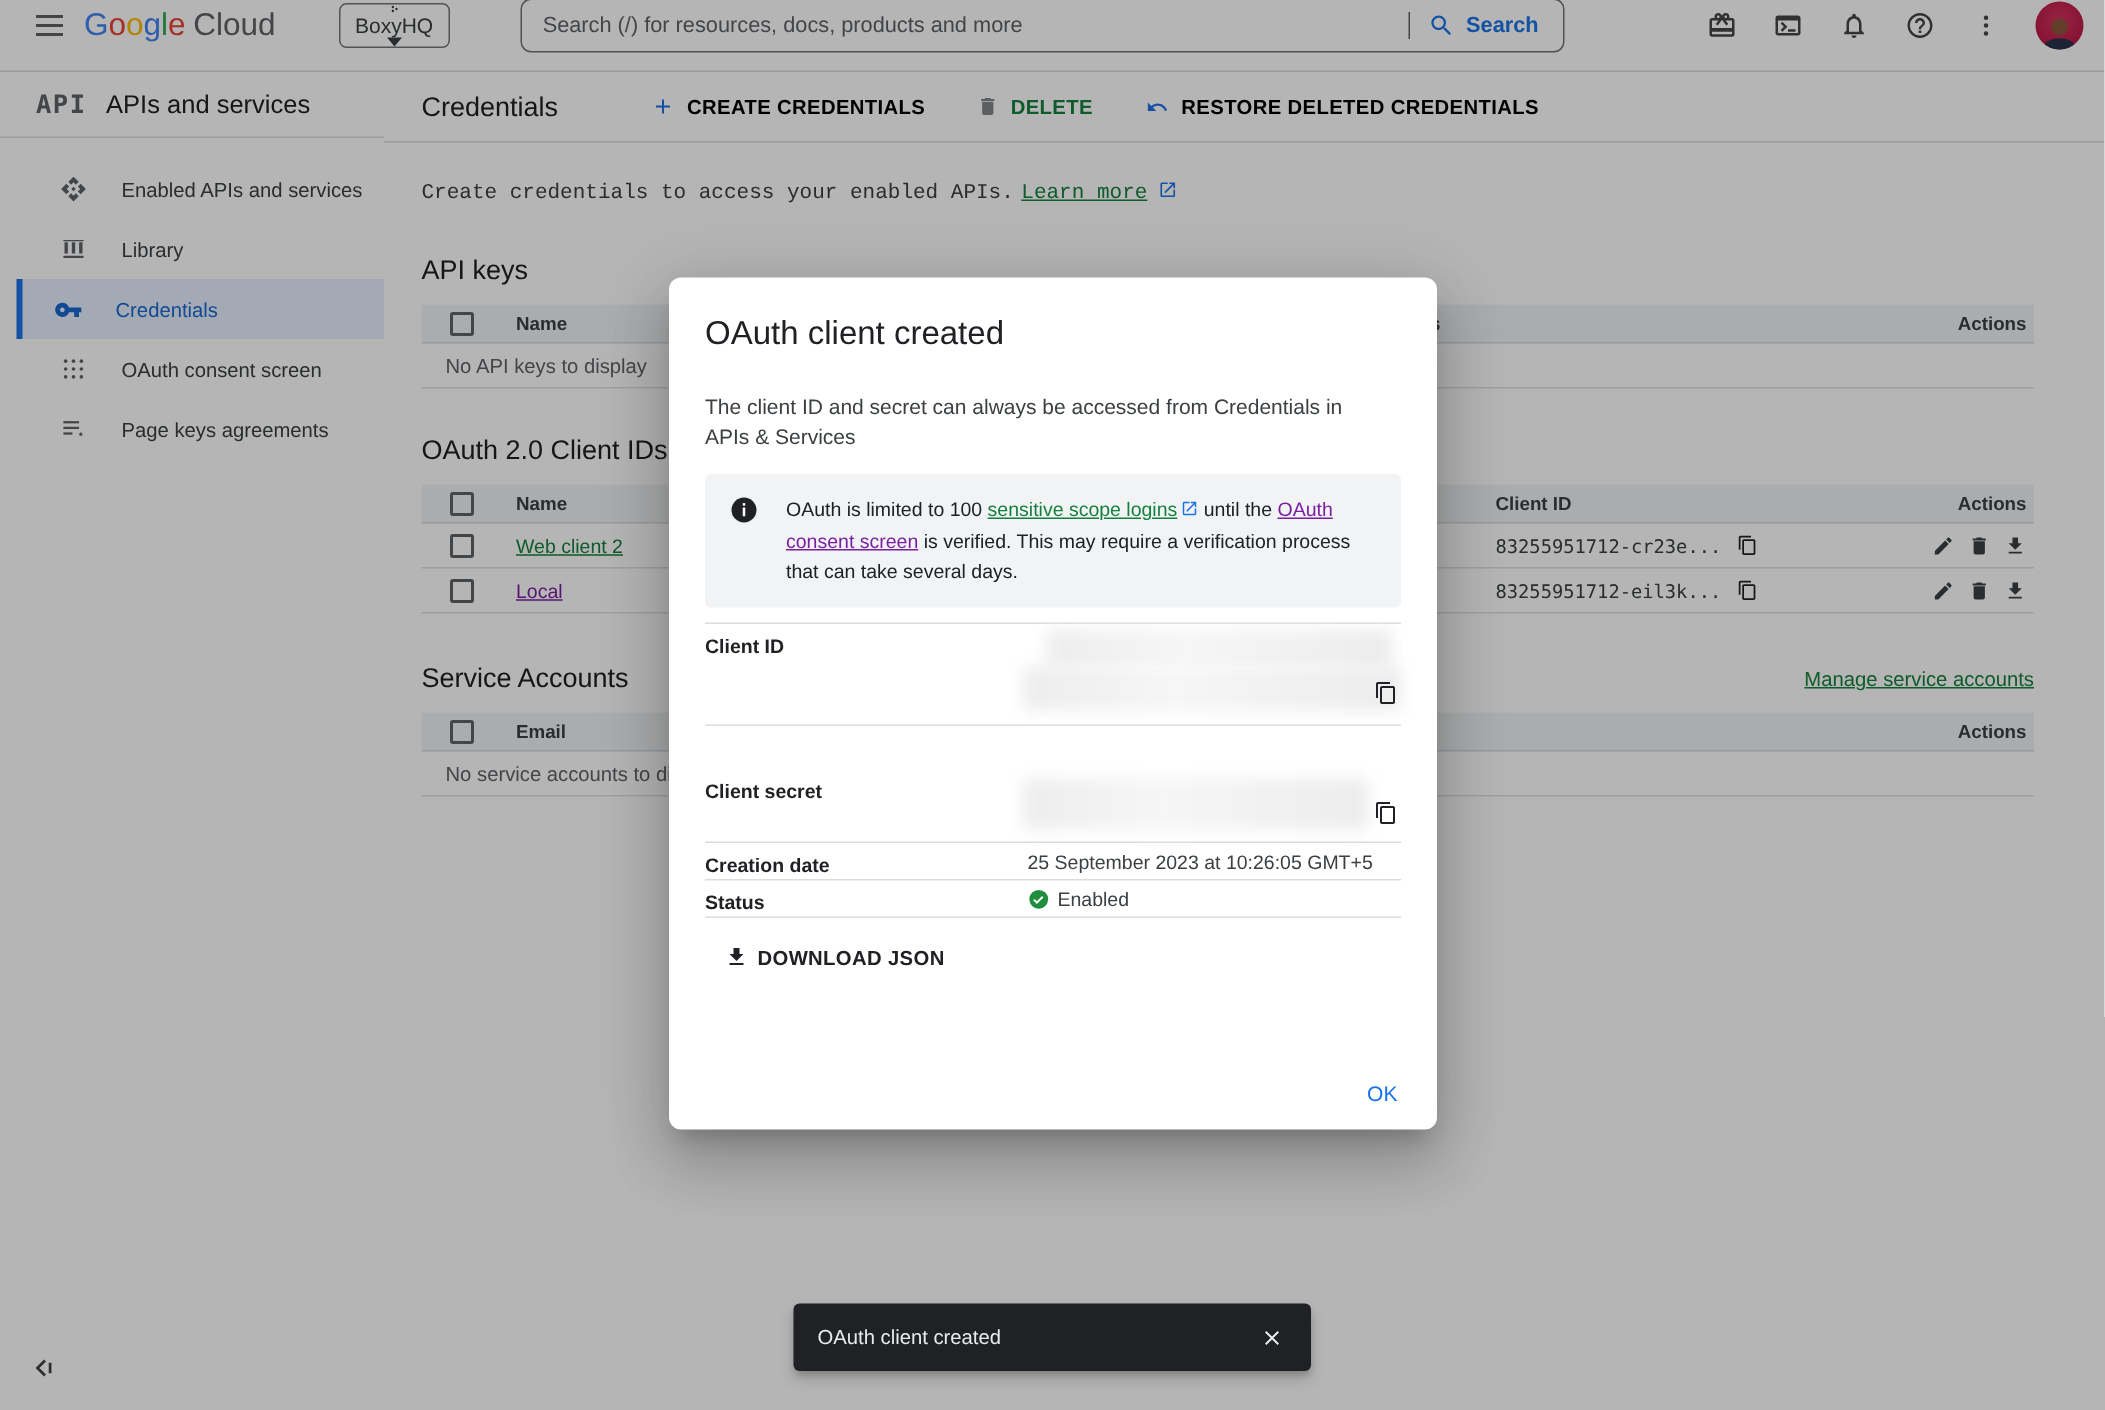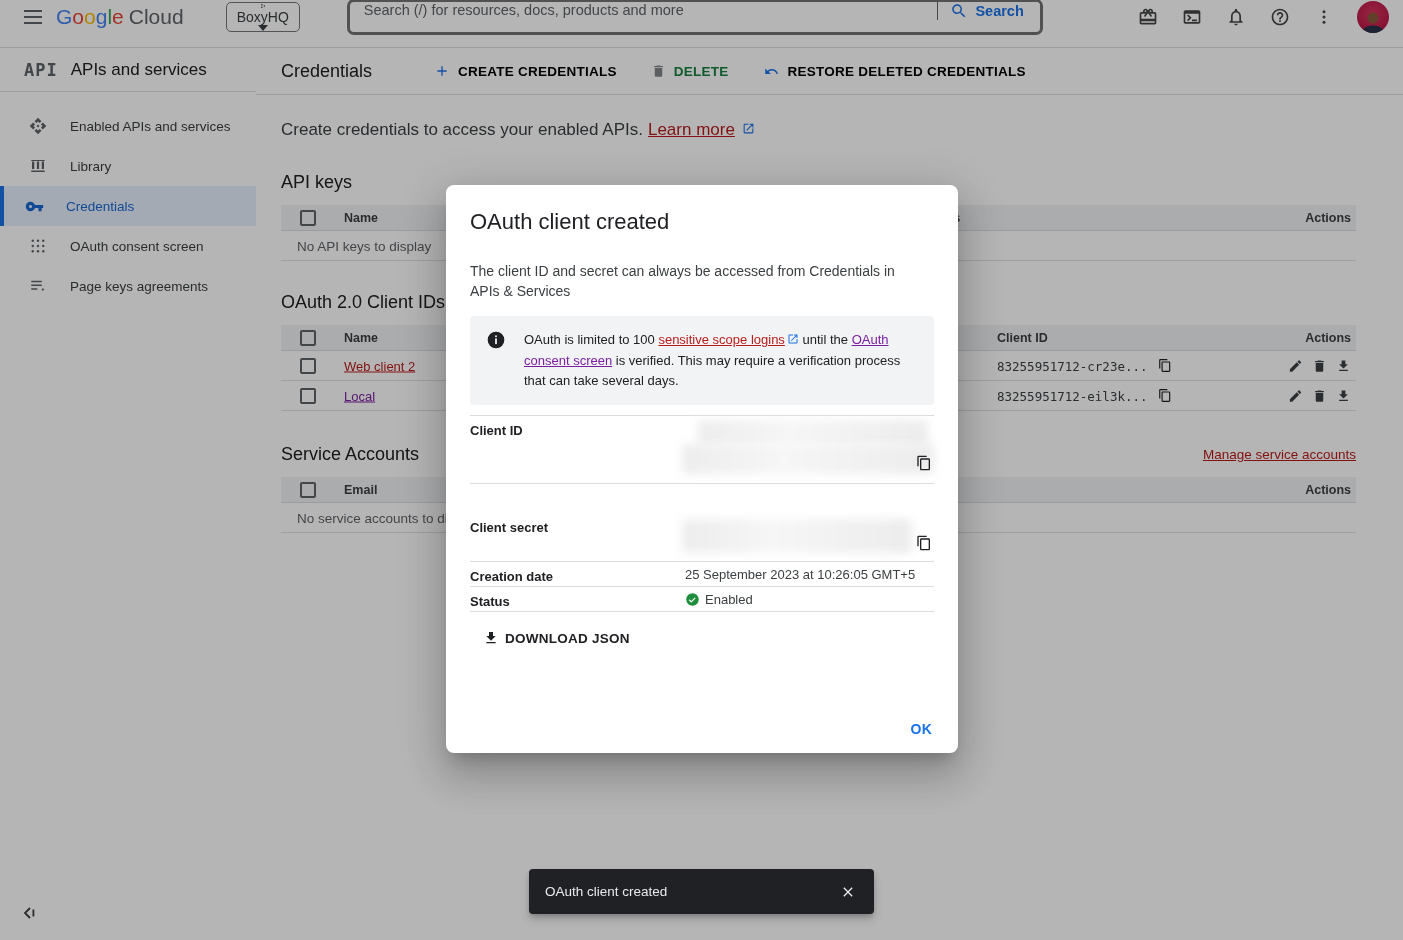--- a/index.html
+++ b/index.html
@@ -17,61 +17,61 @@
   .iconbtn { width:38px; height:38px; display:flex; align-items:center; justify-content:center;
     border:none; background:transparent; cursor:pointer; flex:0 0 auto; }
   .logo { display:flex; align-items:center; margin-left:4px; font-size:21px; letter-spacing:0; }
   .logo .g-letters span { font-weight:500; }
   .logo .cloud { color:#5f6368; margin-left:5px; font-weight:400; }
   .projchip { margin-left:42px; height:30px; display:flex; align-items:center; gap:0;
     border:1px solid #747775; border-radius:5px; padding:0 10px 0 10px; background:#fff; cursor:pointer;flex-direction:column; }
   .projchip .pname { font-size:14px; color:#3c4043; }
   .caret { width:0; height:0; border-left:5px solid transparent; border-right:5px solid transparent;
     border-top:6px solid #3c4043; }
-  .searchbar { margin-left:47px; width:696px; height:36px; border:3px solid #737373;
-    border-radius:7px; display:flex; align-items:flex-start; overflow:hidden; background:#fff;gap:36px; }
+  .searchbar { margin-left:47px; width:696px; height:36px; border:1px solid #737373;
+    border-radius:7px; display:flex; align-items:center; overflow:hidden; background:#fff;gap:36px; }
   .searchbar input { flex:1; border:none; outline:none; padding:0 14px; font-size:14.5px;
     color:#3c4043; background:transparent; font-family:"Liberation Sans",sans-serif; }
   .searchbar input::placeholder { color:#5f6368; }
   .search-go { display:flex; align-items:center; gap:7px; padding:0 16px 0 12px;
     border-left:1px solid #5f6368; cursor:pointer; background:#fff; }
   .search-go span { color:#1a73e8; font-size:14.5px; font-weight:700; }
   .tb-icons { margin-left:auto; display:flex; align-items:center; gap:6px; }
   .avatar { width:32px; height:32px; border-radius:50%; margin-left:8px; position:relative; overflow:hidden;
     background:radial-gradient(circle at 50% 40%, #d4355e 0%, #c21e4c 60%, #a81640 100%); cursor:pointer; flex:0 0 auto;}
   .avatar svg { position:absolute; bottom:-2px; left:3px; }
 
   
   .sidebar { position:absolute; top:48px; left:0; bottom:0; width:294px; background:#fff;
     border-right:1px solid #dadce0; }
   .side-head { height:44px; display:flex; align-items:center; gap:13px; padding-left:24px;
     border-bottom:1px solid #dadce0; }
   .api-glyph { font-family:"DejaVu Sans Mono", monospace; font-weight:700; font-size:17px;
     color:#5f6368; letter-spacing:1px; }
   .side-title { font-size:17px; color:#202124; }
-  .nav { margin-top:14px; }
+  .nav { margin-top:14px;padding-left:11px; }
   .nav-item { height:40px; display:flex; align-items:center; padding-left:24px; gap:22px;
     font-size:13.5px; color:#3c4043; cursor:pointer; border-left:4px solid transparent; }
   .nav-item .nicon { width:20px; display:flex; justify-content:center; }
   .nav-item.sel { background:#e8f0fe; color:#1967d2; border-left:4px solid #1a73e8; padding-left:20px; }
   .collapse-btn { position:absolute; left:22px; bottom:16px; cursor:pointer; }
 
   
   .content { position:absolute; top:48px; left:256px; right:0; bottom:0; background:#fff; }
   .content-header { height:47px; border-bottom:1px solid #dadce0; display:flex; align-items:center;
     padding-left:25px; }
   .page-title { font-size:18px; color:#202124; }
   .hdr-actions { display:flex; align-items:center; margin-left:62px; gap:34px; }
   .hbtn { display:flex; align-items:center; gap:8px; font-size:13.5px; font-weight:700;
     letter-spacing:.25px; cursor:pointer; background:none; border:none; font-family:inherit; }
   .hbtn.blue { color:#000000; }
   .hbtn.gray { color:#15803d; }
   .content-body { padding:25px 47px 0 25px; }
-  .intro { font-size:17px; color:#3c4043; display:flex; align-items:center; gap:5px; }
-  a.lnk { color:#b91c1c; text-decoration:underline; cursor:pointer; }
+  .intro { font-size:14px; color:#3c4043; display:flex; align-items:center; gap:5px;font-family:Liberation Mono, monospace; }
+  a.lnk { color:#15803d; text-decoration:underline; cursor:pointer; }
   a.lnk-visited { color:#7b1fa2; text-decoration:underline; cursor:pointer; }
   .section-title { font-size:18px; font-weight:400; color:#202124; }
   .sec-head-row { display:flex; align-items:center; justify-content:space-between; }
   .mt-apikeys { margin-top:32px; }
   .mt-table { margin-top:12px; }
   .mt-oauth { margin-top:31px; }
   .mt-sa { margin-top:33px; }
 
   .tbl { width:100%; }
   .thead { position:relative; height:26px; background:#f1f3f4; border-bottom:1px solid #dadce0; }
@@ -113,21 +113,21 @@
     filter:blur(5px); border-radius:4px; }
   .blob-cid1 { left:228px; top:4px; width:230px; height:26px; }
   .blob-cid2 { left:212px; top:28px; width:252px; height:30px; }
   .blob-sec { left:212px; top:6px; width:230px; height:34px; }
   .copy-abs { position:absolute; right:2px; cursor:pointer; }
   .cid-copy { bottom:8px; } .sec-copy { bottom:6px; }
   .dl-btn { margin-top:18px; margin-left:13px; display:inline-flex; align-items:center; gap:6px;
     font-size:13.5px; font-weight:700; letter-spacing:.25px; color:#202124; cursor:pointer;
     background:none; border:none; font-family:inherit; }
   .ok-btn { position:absolute; right:26px; bottom:16px; color:#1a73e8; font-size:14px;
-    font-weight:700; letter-spacing:.25px; cursor:pointer; background:none; border:none; font-family:inherit; }
+    font-weight:400; letter-spacing:.25px; cursor:pointer; background:none; border:none; font-family:inherit; }
   .status-wrap { display:flex; align-items:center; gap:5px; }
   .toast { position:absolute; left:529px; top:869px; width:345px; height:45px; background:#202124;
     border-radius:4px; z-index:70; display:flex; align-items:center; padding:0 18px 0 16px;
     box-shadow:0 3px 5px -1px rgba(0,0,0,.2), 0 6px 10px rgba(0,0,0,.14); }
   .toast-msg { flex:1; color:#e8eaed; font-size:13.5px; }
   .toast-x { cursor:pointer; display:flex; }
 </style>
 </head>
 <body>
 

